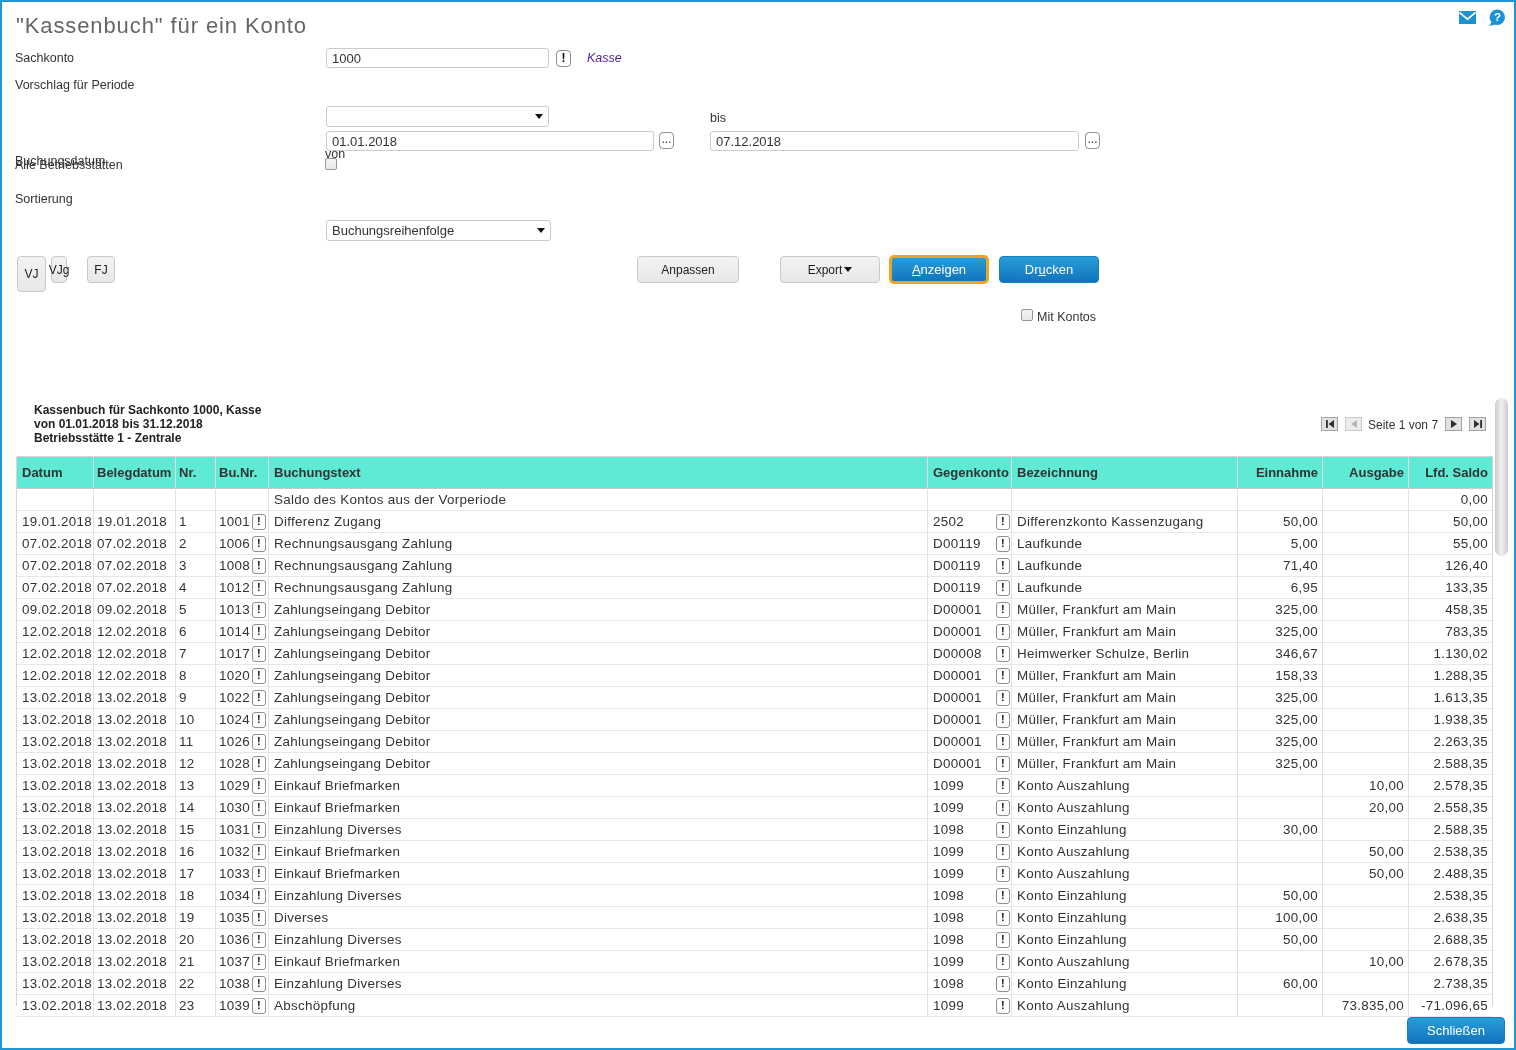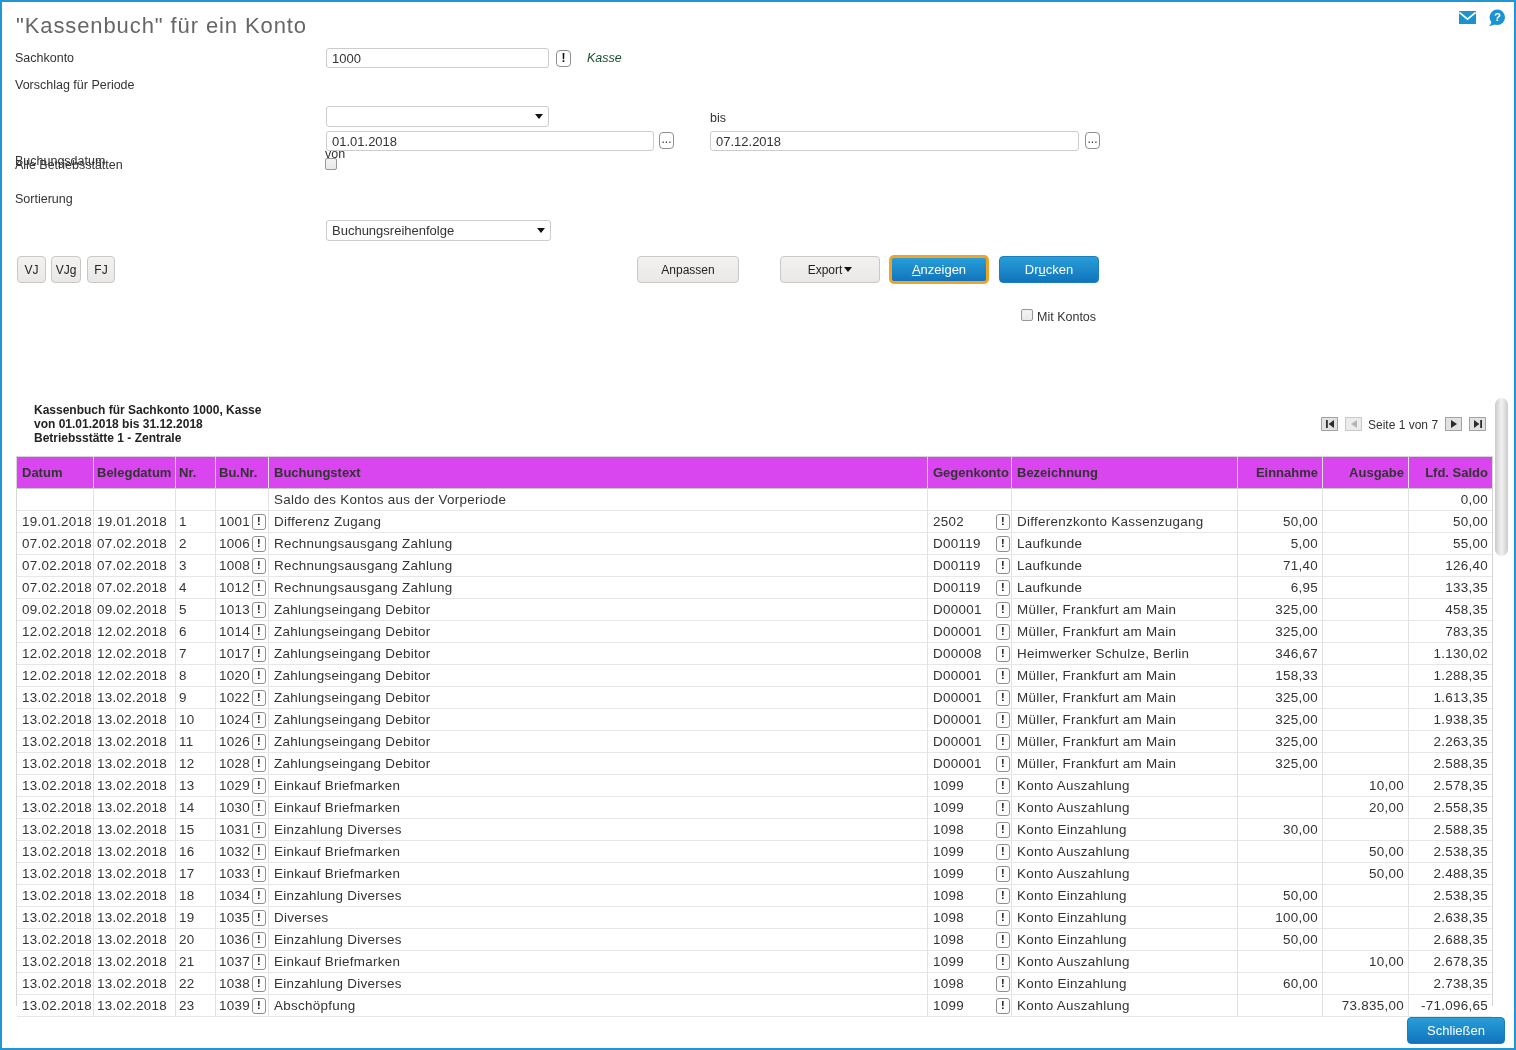--- a/index.html
+++ b/index.html
@@ -16,21 +16,21 @@
   .xbtn { position:absolute; border:1px solid #8f8f8f; border-radius:4px; background:#fff; color:#111; font-weight:bold; font-size:12px; text-align:center; }
   .dots { position:absolute; border:1px solid #909090; border-radius:4px; background:#fff; color:#333; font-size:12px; text-align:center; line-height:12px; }
   .cb { position:absolute; width:12px; height:12px; border:1px solid #979797; border-radius:2px; background:linear-gradient(#f3f3f3,#e9e9e9); }
   .gbtn { position:absolute; border:1px solid #c8c8c8; border-radius:4px; background:linear-gradient(#f3f2f1,#e9e8e7); color:#222; font-size:12px; display:flex; align-items:center; justify-content:center; }
   .bbtn { position:absolute; border:1px solid #1a7fbd; border-radius:4px; background:linear-gradient(#289ed8,#1174bd); color:#fff; font-size:13px; display:flex; align-items:center; justify-content:center; }
   .rep { position:absolute; font-size:12px; font-weight:bold; color:#222; line-height:14px; }
   .pgb { position:absolute; width:17px; height:14px; border:1px solid #a3a3a3; background:#e2e2e2; display:flex; align-items:center; justify-content:center; }
   .pgb.dis { border-color:#c9c9c9; background:#ececec; }
   #gridwrap { position:absolute; left:16px; top:456px; width:1477px; height:550px; box-sizing:border-box; border:1px solid #d6d6d6; border-bottom:none; }
   table#grid { border-collapse:separate; border-spacing:0; table-layout:fixed; width:1475px; font-size:13px; color:#333; }
-  #grid th { box-sizing:border-box; background:#d946ef; font-weight:bold; text-align:left; border-right:1px solid #dedede; border-bottom:1px solid #c9c9c9; height:32px; line-height:20px; padding:0 5px; overflow:hidden; white-space:nowrap; }
+  #grid th { box-sizing:border-box; background:#5eead4; font-weight:bold; text-align:left; border-right:1px solid #dedede; border-bottom:1px solid #c9c9c9; height:32px; line-height:20px; padding:0 5px; overflow:hidden; white-space:nowrap; }
   #grid td { box-sizing:border-box; border-right:1px solid #e2e2e2; border-bottom:1px solid #e7e7e7; height:22px; line-height:21px; padding:0 5px; overflow:hidden; white-space:nowrap; background:#fff; font-size:13.4px; letter-spacing:0.3px; }
   #grid th:last-child, #grid td:last-child { border-right:none; }
   #grid th.r, #grid td.r { text-align:right; padding-right:4px; }
   #grid th:nth-child(2), #grid td:nth-child(2), #grid th:nth-child(3), #grid td:nth-child(3), #grid th:nth-child(4), #grid td:nth-child(4) { padding-left:3px; }
   #grid td.c3, #grid td.c5 { position:relative; }
   #grid .xb { position:absolute; top:3px; width:14px; height:16px; box-sizing:border-box; border:1px solid #8f8f8f; border-radius:3px; background:#fff; color:#111; font-weight:bold; font-size:11px; line-height:13px; text-align:center; }
   #grid td.c3 .xb { right:2px; }
   #grid td.c5 .xb { right:1px; }
   .sb { position:absolute; left:1495px; top:398px; width:13px; height:158px; border-radius:7px; background:linear-gradient(90deg,#cbcbcb,#eeeeee 45%,#eeeeee 55%,#cbcbcb); }
 </style>
@@ -46,21 +46,21 @@
     <circle cx="9.3" cy="8.2" r="7.7" fill="#1b93d2"></circle>
     <path d="M4,12.5 L1.2,17.3 L8,15 Z" fill="#1b93d2"></path>
     <text x="9.4" y="12.4" font-family="Liberation Sans, sans-serif" font-size="11.5" font-weight="bold" fill="#fff" text-anchor="middle">?</text>
   </svg>
 
   <div class="abs" style="left:16px; top:13px; font-size:22px; letter-spacing:0.9px; color:#666;">"Kassenbuch" für ein Konto</div>
 
   <div class="lbl" style="left:15px; top:51px;">Sachkonto</div>
   <div class="inp" style="left:326px; top:48px; width:223px; height:20px;">1000</div>
   <div class="xbtn" style="left:556px; top:50px; width:15px; height:17px; line-height:15px;">!</div>
-  <div class="lbl" style="left:587px; top:51px; font-style:italic; color:#14532d;">Kasse</div>
+  <div class="lbl" style="left:587px; top:51px; font-style:italic; color:#4c1d95;">Kasse</div>
 
   <div class="lbl" style="left:15px; top:78px;">Vorschlag für Periode</div>
   <div class="sel" style="left:326px; top:74px; width:223px; height:21px;">
       <span class="car"></span>
     </div>
 
   <div class="lbl" style="left:325px; top:127px;margin-top:20px;">von</div>
   <div class="lbl" style="left:710px; top:111px;">bis</div>
 
   <div class="lbl" style="left:15px; top:134px;margin-top:20px;">Buchungsdatum</div>
@@ -68,22 +68,22 @@
   <div class="dots" style="left:659px; top:132px; width:15px; height:17px;">...</div>
   <div class="inp" style="left:710px; top:131px; width:369px; height:20px;">07.12.2018</div>
   <div class="dots" style="left:1085px; top:132px; width:15px; height:17px;">...</div>
 
   <div class="lbl" style="left:15px; top:158px;">Alle Betriebsstätten</div>
   <div class="cb" style="left:325px; top:158px;"></div>
 
   <div class="lbl" style="left:15px; top:192px;">Sortierung</div>
   <div class="sel" style="left:326px; top:188px; width:225px; height:21px;">Buchungsreihenfolge<span class="car"></span></div>
 
-  <div class="gbtn" style="left:17px; top:256px; width:29px; height:27px;">VJ</div>
-  <div class="gbtn" style="left:51px; top:256px; width:30px; height:27px;">VJg</div>
+  <div class="gbtn" style="left:17px; top:256px; width:29px; height:36px;">VJ</div>
+  <div class="gbtn" style="left:51px; top:256px; width:16px; height:27px;">VJg</div>
   <div class="gbtn" style="left:87px; top:256px; width:28px; height:27px;">FJ</div>
 
   <div class="gbtn" style="left:637px; top:256px; width:102px; height:27px;">Anpassen</div>
   <div class="gbtn" style="left:780px; top:256px; width:100px; height:27px;">Export<span style="display:inline-block; margin-left:2px; width:0; height:0; border-left:4px solid transparent; border-right:4px solid transparent; border-top:5.5px solid #111;"></span></div>
   <div class="abs" style="left:889px; top:255px; width:100px; height:29px; border:3px solid #f0a326; border-radius:5px; background:linear-gradient(#289ed8,#1174bd); color:#fff; font-size:13px; display:flex; align-items:center; justify-content:center;"><span style="text-decoration:underline;">A</span>nzeigen</div>
   <div class="bbtn" style="left:999px; top:256px; width:100px; height:27px;">Dr<span style="text-decoration:underline;">u</span>cken</div>
 
   <div class="cb" style="left:1021px; top:309px;"></div>
   <div class="lbl" style="left:1037px; top:310px;">Mit Kontos</div>
 

